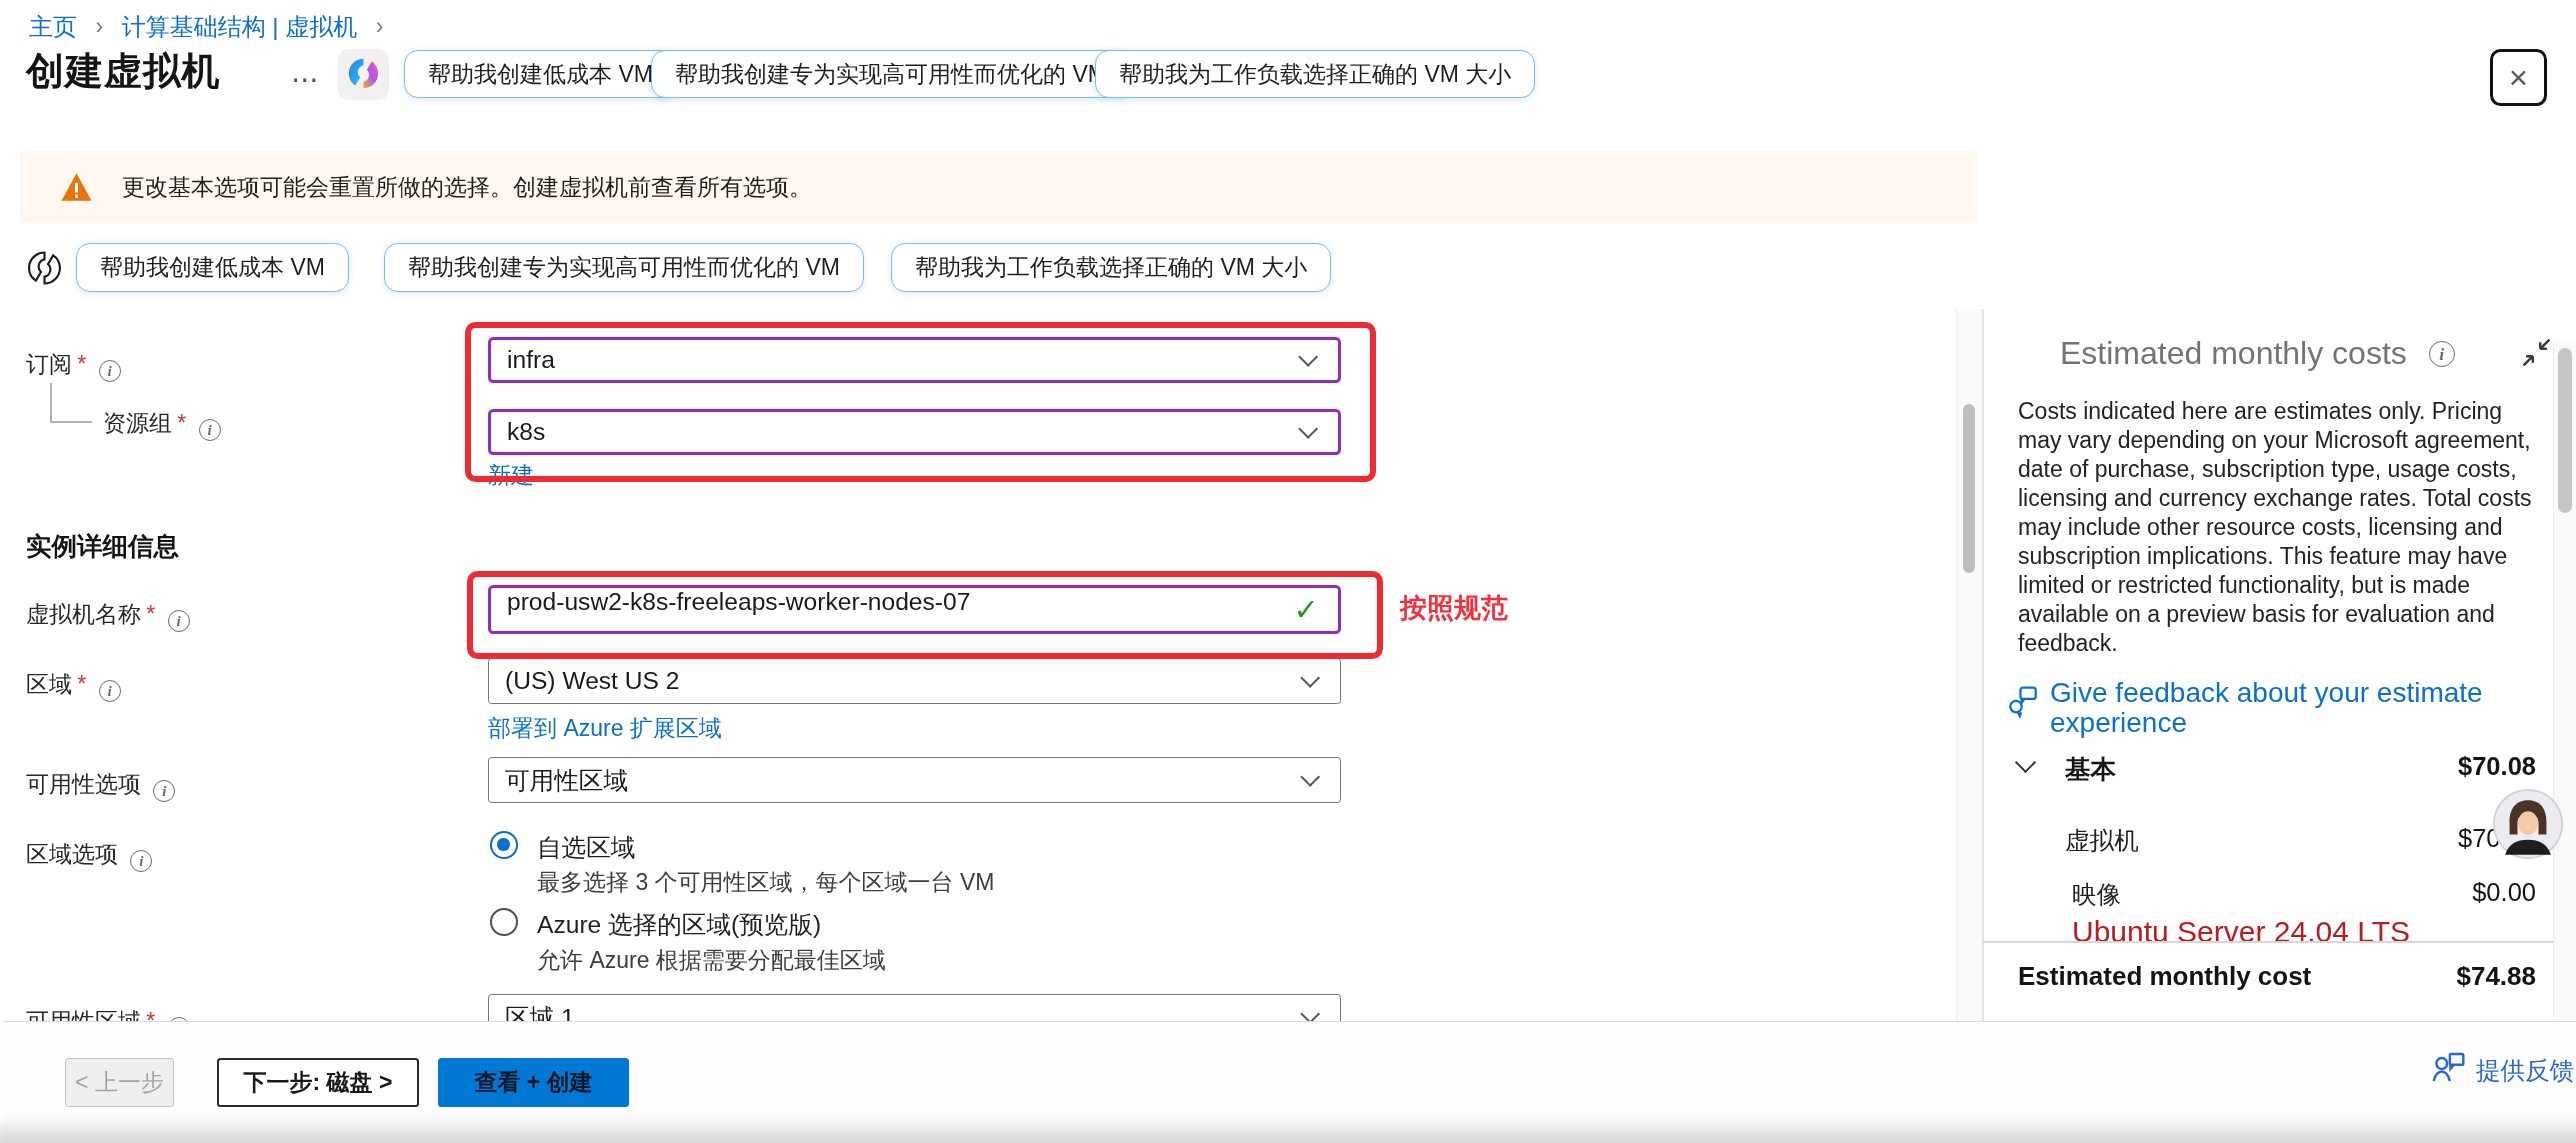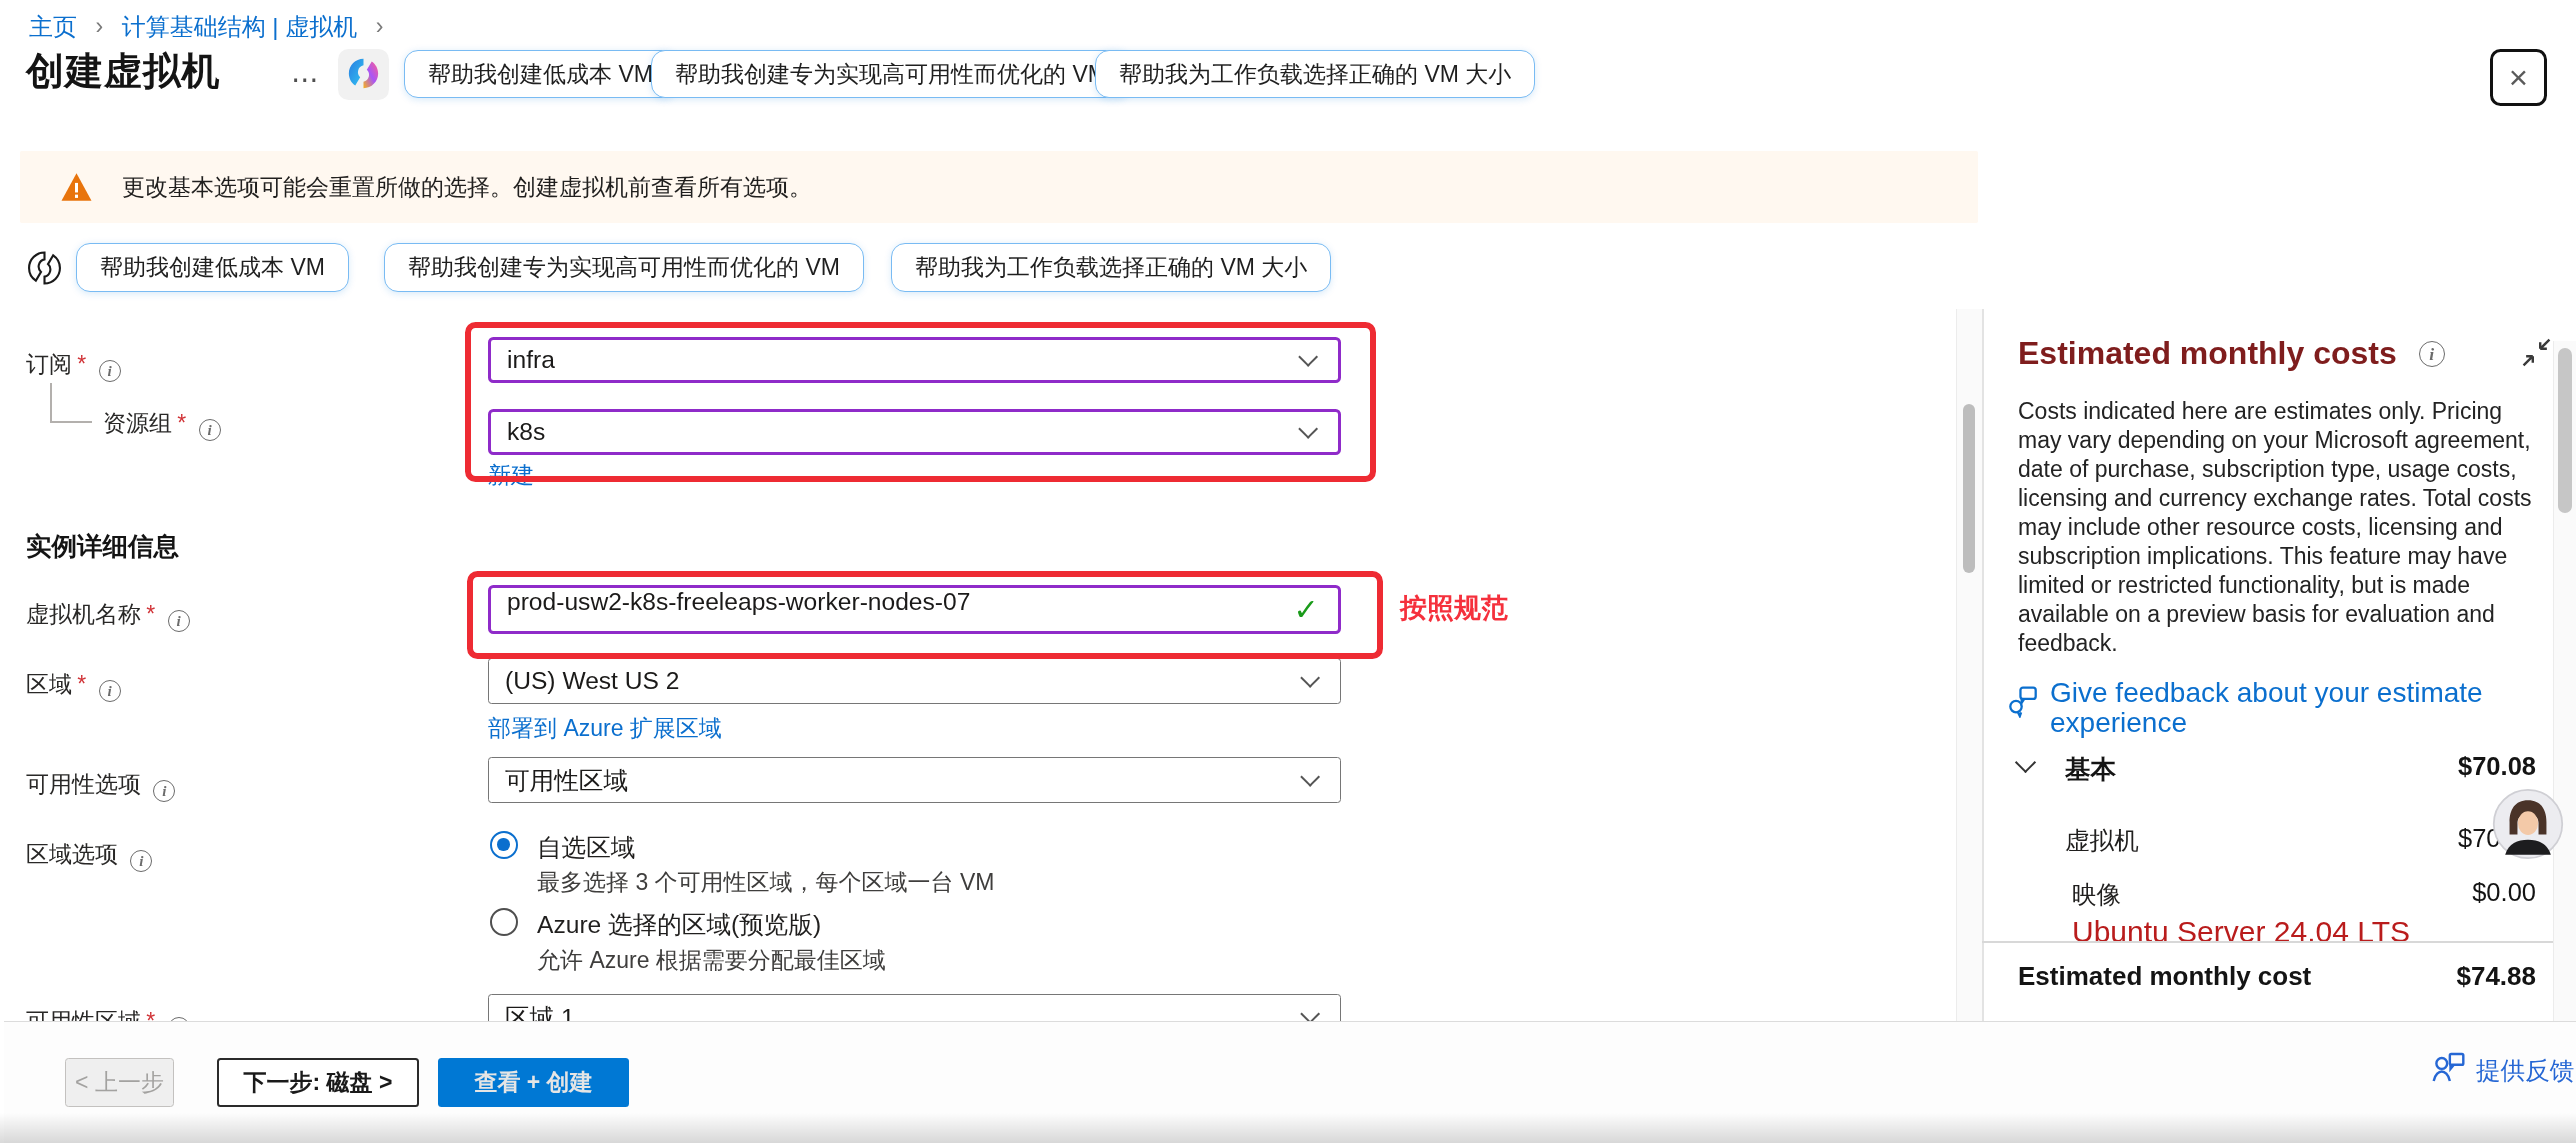--- a/index.html
+++ b/index.html
@@ -46,35 +46,35 @@
   .radio.unsel{border:2.6px solid #4f4f4f;}
   .radio-lbl{font-size:24.6px;color:#201f1e;white-space:nowrap;}
   .radio-desc{font-size:23px;color:#3f3e3d;white-space:nowrap;}
   .conn{position:absolute;background:#b3b0ad;}
   
   .sb-track{position:absolute;background:#fafafa;border-left:0.9px solid #ececec;border-right:0.9px solid #ececec;}
   .sb-thumb{position:absolute;background:#bdbdbd;border-radius:7px;}
   .vdiv{position:absolute;width:1.8px;background:#e3e3e3;}
   .hdiv{position:absolute;height:1.8px;background:#d8d8d8;}
   
-  .panel-title{font-size:32px;font-weight:bold;color:#7f1d1d;white-space:nowrap;}
+  .panel-title{font-size:32px;font-weight:normal;color:#737373;white-space:nowrap;margin-left:42px;}
   .panel-body{font-size:23px;line-height:29px;color:#232323;}
   .cost-lbl{font-size:24.6px;color:#201f1e;white-space:nowrap;}
   .cost-val{font-size:25.5px;color:#141414;text-align:right;}
   .cost-group{font-size:25.5px;font-weight:bold;color:#141414;}
   .cost-sub{font-size:30px;color:#b91c1c;white-space:nowrap;}
   .total-lbl{font-size:26px;font-weight:bold;color:#141414;}
   .chev-down{display:inline-block;width:13px;height:13px;border-right:2.2px solid #333;border-bottom:2.2px solid #333;transform:rotate(45deg);}
   
   .footer{position:absolute;left:4px;top:1021px;width:2576px;height:122px;background:#fdfdfd;border-top:1.8px solid #dcdcdc;z-index:5;}
   .btn{position:absolute;top:36px;height:49px;box-sizing:border-box;display:flex;align-items:center;justify-content:center;
        font-size:23px;border-radius:3.5px;cursor:pointer;white-space:nowrap;}
   .btn-prev{left:61px;width:109px;background:#efefef;border:1.8px solid #c3c1bf;color:#a3a2a0;}
   .btn-next{left:213px;width:202px;background:#fff;border:2.6px solid #2b2b2b;color:#1a1a1a;font-weight:600;}
-  .btn-primary{left:434px;width:191px;background:#0078d4;border:none;color:#e5e5e5;font-weight:bold;}
+  .btn-primary{left:434px;width:191px;background:#0078d4;border:none;color:#0f172a;font-weight:bold;}
   .footer-feedback{position:absolute;top:29px;left:2416px;display:flex;align-items:center;cursor:pointer;}
   .footer-feedback span{font-size:24.6px;color:#2667d4;margin-left:10.5px;}
   .bottom-fade{position:absolute;left:0;top:1113px;width:2576px;height:30px;z-index:6;pointer-events:none;
        background:linear-gradient(to bottom,rgba(0,0,0,0),rgba(0,0,0,0.15));}
   .avatar{position:absolute;left:2492px;top:788px;width:72px;height:72px;z-index:7;cursor:pointer;}
 </style>
 </head>
 <body>
 
 <div id="app">

